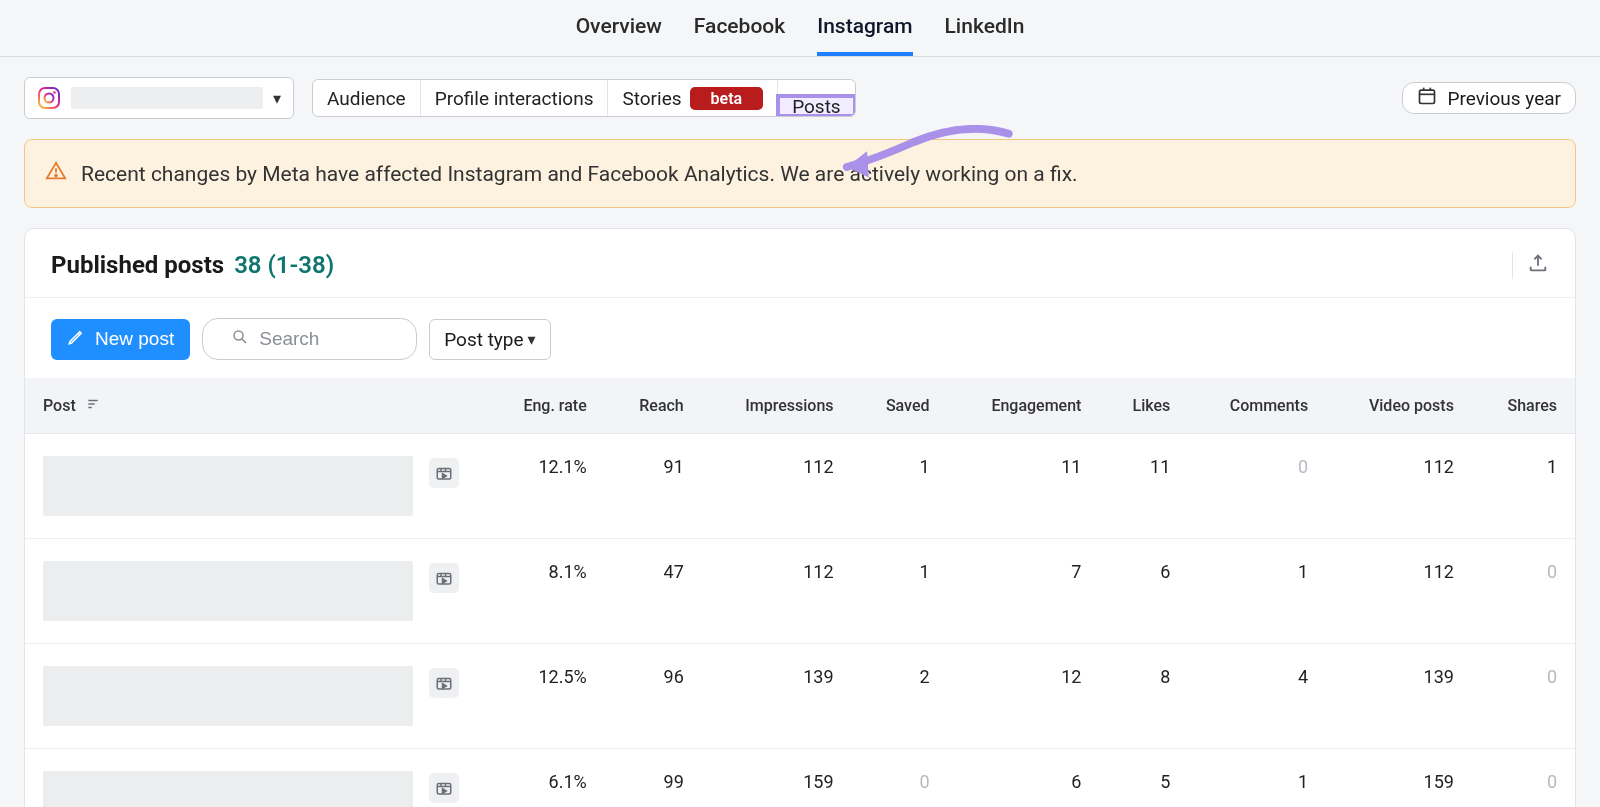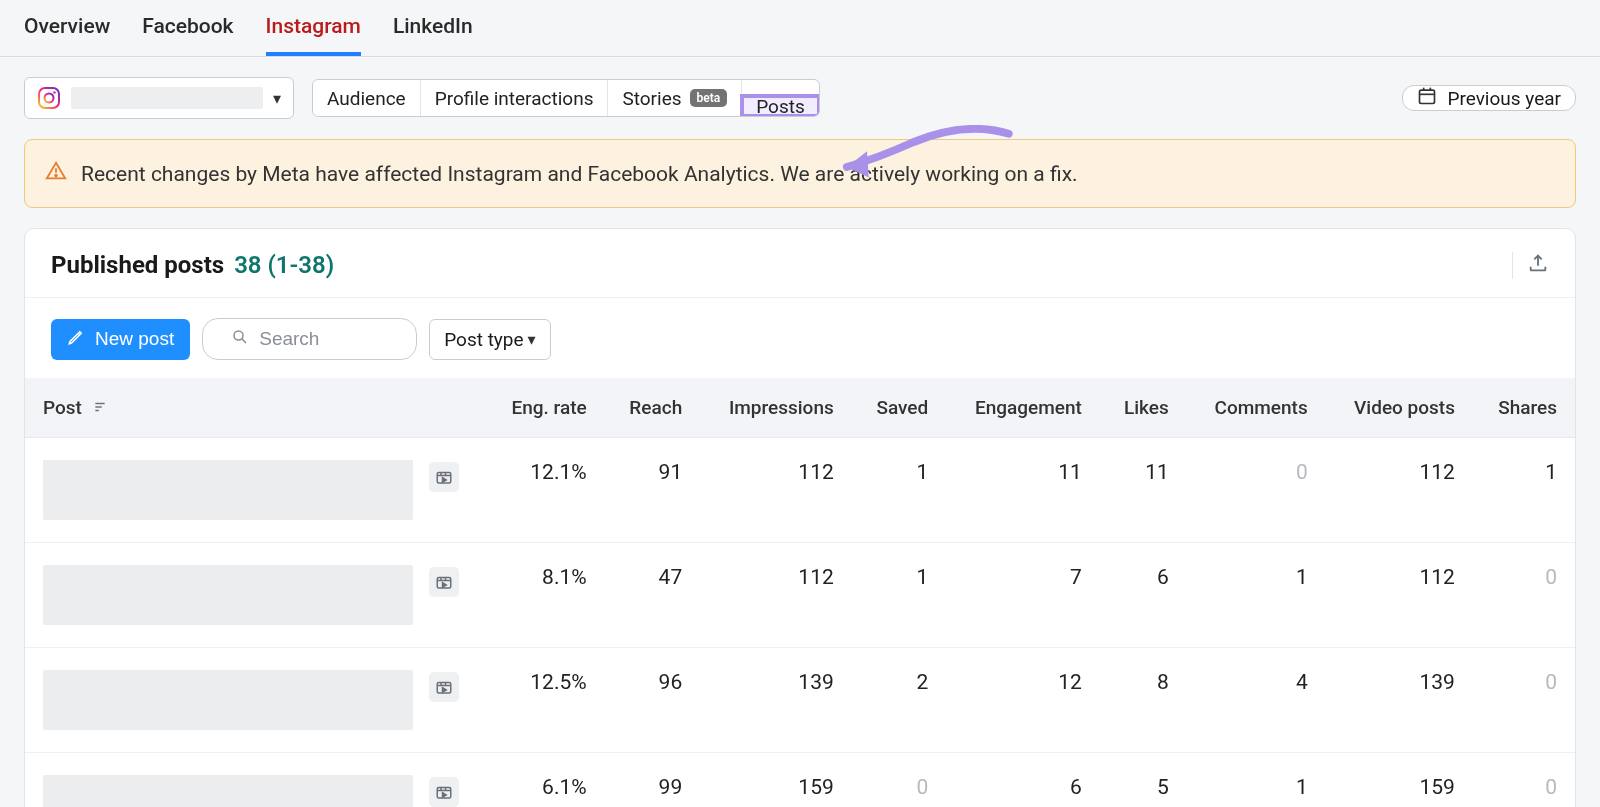--- a/index.html
+++ b/index.html
@@ -8,31 +8,32 @@
     background: #f5f6f8;
     color: #1a1a1a;
     font-size: 20px;
   }
   .top-tabs {
     display: flex;
     gap: 32px;
     padding: 14px 24px 0 24px;
     border-bottom: 1px solid #d8dce0;
     background: #f5f6f8;
+    justify-content: center;
   }
   .top-tab {
     padding-bottom: 14px;
     font-size: 21px;
     font-weight: 500;
     color: #2a2a2a;
     cursor: pointer;
     border-bottom: 4px solid transparent;
   }
   .top-tab.active {
-    color: #b91c1c;
+    color: #0f172a;
     border-bottom: 4px solid #1f7fff;
   }
   .toolbar {
     display: flex;
     align-items: center;
     padding: 20px 24px;
     gap: 18px;
   }
   .account-select {
     display: flex;
@@ -76,38 +77,38 @@
   }
   .sub-tab:last-child { border-right: none; margin-top: 16px; }
   .sub-tab.highlight {
     outline: 4px solid #a991ea;
     outline-offset: -2px;
     background: #f1ecff;
     position: relative;
     z-index: 2;
   }
   .beta-badge {
-    background: #737373;
+    background: #b91c1c;
     color: #fff;
-    font-size: 12px;
+    font-size: 16px;
     font-weight: 600;
-    padding: 2px 7px;
+    padding: 2px 21px;
     border-radius: 5px;
   }
   .spacer { flex: 1; }
   .prev-year {
     display: flex;
     align-items: center;
     gap: 10px;
     background: #fff;
     border: 1px solid #c9cdd3;
     border-radius: 12px;
     padding: 8px 14px;
     font-size: 19px;
-    height: 26px;
+    height: 32px;
     cursor: pointer;
   }
   .arrow-annotation {
     position: absolute;
     left: 820px;
     top: 68px;
     width: 220px;
     height: 70px;
     pointer-events: none;
   }
@@ -198,36 +199,36 @@
     background: #fff;
     cursor: pointer;
   }
   table {
     width: 100%;
     border-collapse: collapse;
   }
   thead th {
     background: #f2f4f7;
     font-weight: 500;
-    font-size: 19px;
+    font-size: 16px;
     color: #333;
     padding: 18px 18px;
     text-align: right;
     border-bottom: 1px solid #e6e8ec;
   }
   thead th.post-col {
     text-align: left;
     width: 460px;
   }
   .sort-icon { color: #6a7077; margin-left:6px; font-size:15px;}
   tbody td {
     padding: 22px 18px;
     border-bottom: 1px solid #eef0f2;
     text-align: right;
-    font-size: 21px;
+    font-size: 18px;
     color: #222;
     vertical-align: top;
   }
   tbody td.post-cell { text-align: left; }
   .post-placeholder {
     width: 370px;
     height: 60px;
     background: #ecedef;
     border-radius: 2px;
     display: inline-block;

